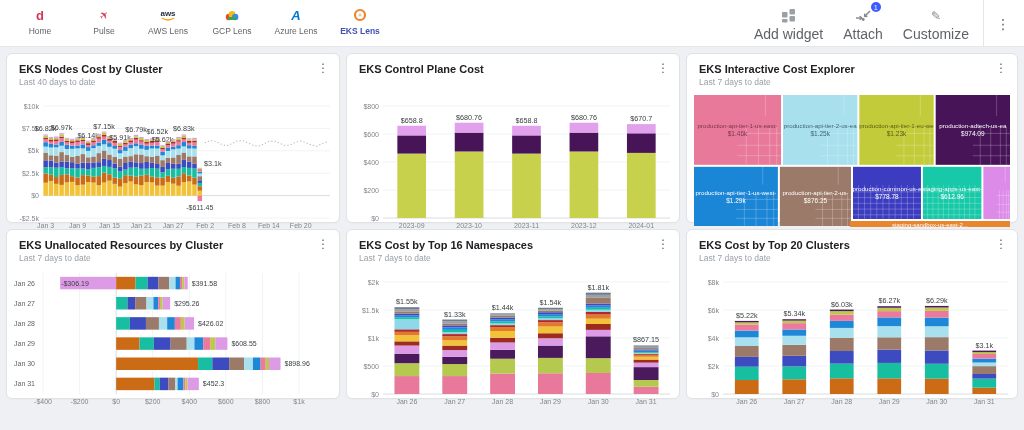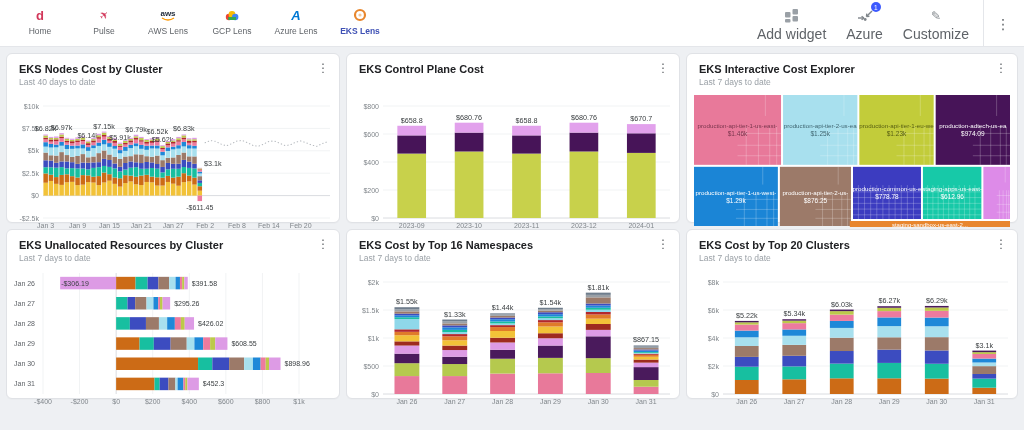--- a/index.html
+++ b/index.html
@@ -98,21 +98,21 @@
     <div class="badge">1</div>
     <div class="tico">
       <svg width="18" height="15">
           <path d="M2,10 L8,10" stroke="#80868b" stroke-width="1.4"></path>
           <path d="M8,10 L5.6,8.2 M8,10 L5.6,11.8" stroke="#80868b" stroke-width="1.4" fill="none"></path>
           <path d="M16,3 L10.5,8.5" stroke="#80868b" stroke-width="1.4"></path>
           <path d="M10.5,8.5 L13.4,8.2 M10.5,8.5 L10.8,5.6" stroke="#80868b" stroke-width="1.4" fill="none"></path>
           <circle cx="9.2" cy="11.5" r="1.4" fill="#80868b"></circle>
         </svg>
     </div>
-    <span class="tlabel">Azure</span>
+    <span class="tlabel">Attach</span>
   </div>
   <div class="action">
     <div class="tico">
       <svg width="14" height="14">
           <text x="7" y="11.5" text-anchor="middle" font-size="12" fill="#80868b">✎</text>
         </svg>
     </div>
     <span class="tlabel">Customize</span>
   </div>
   <div class="ovf">

